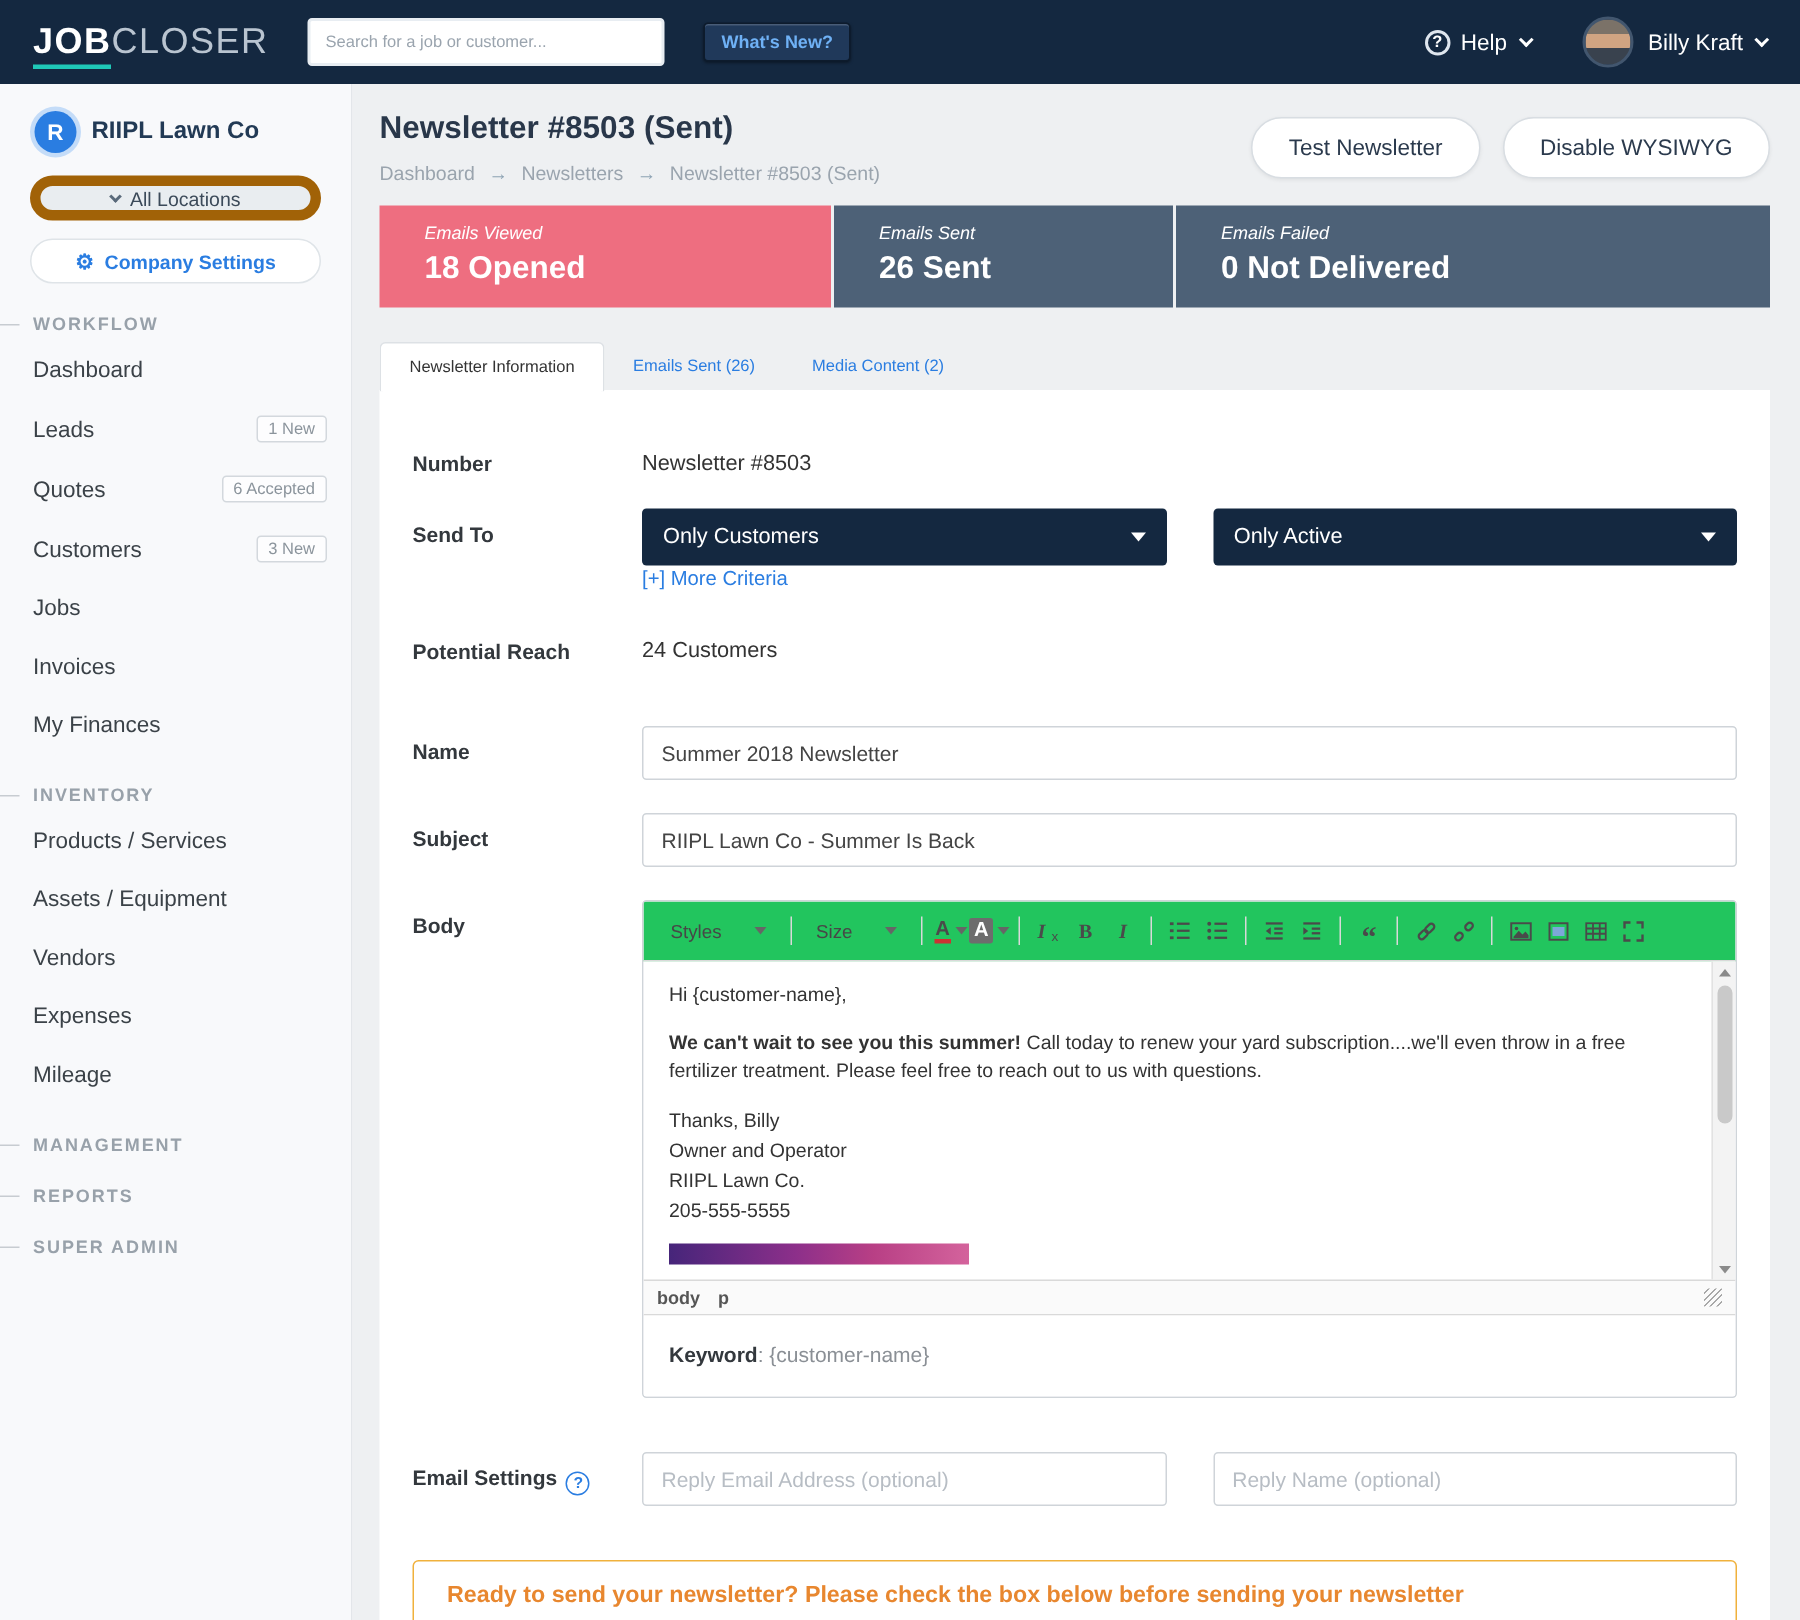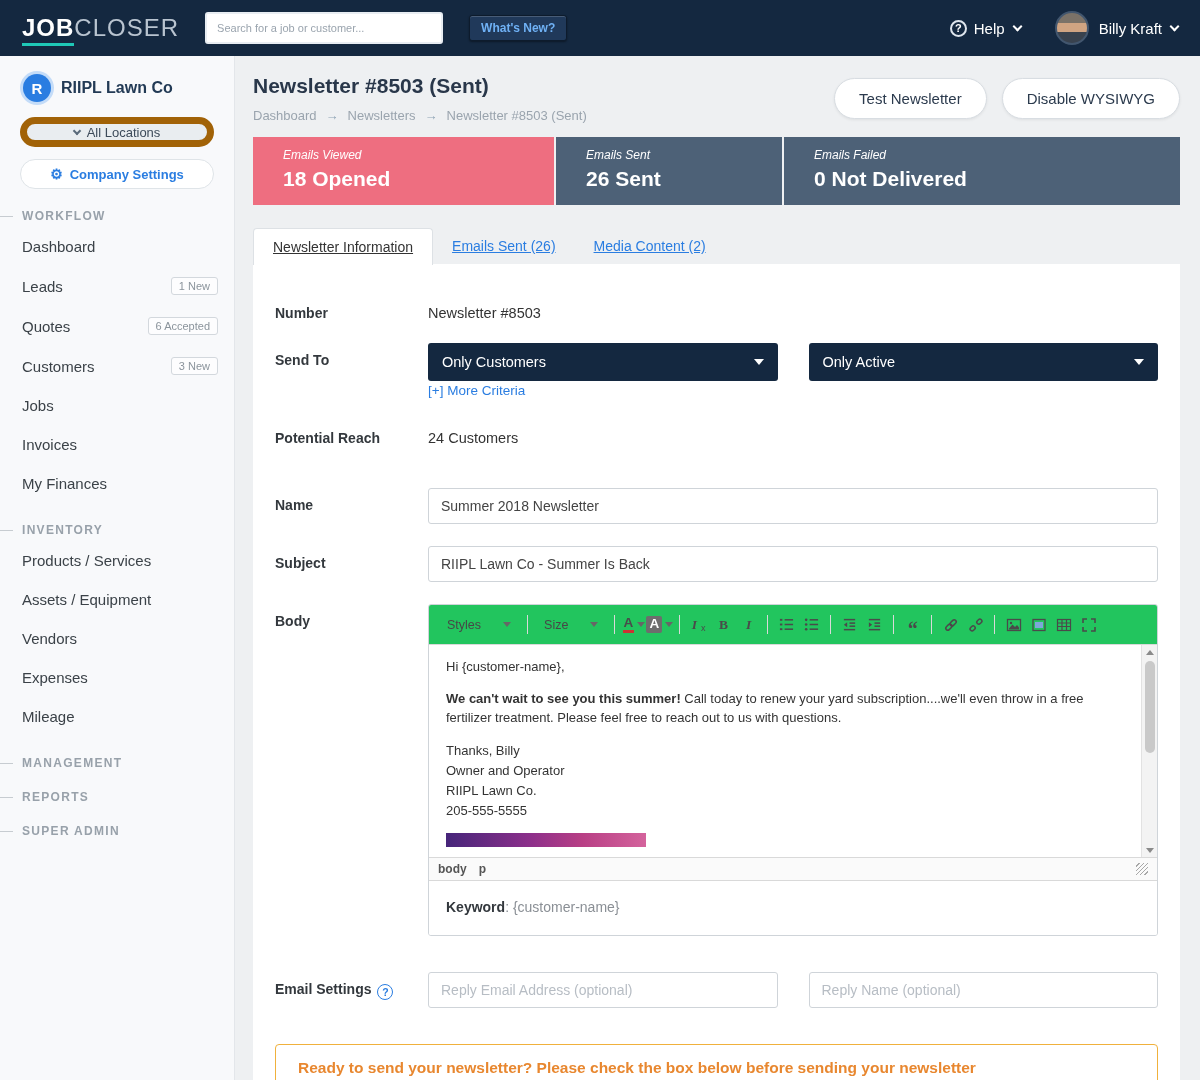--- a/index.html
+++ b/index.html
@@ -63,21 +63,21 @@
 
   .stats { display: flex; gap: 2px; }
   .stat { height: 68px; padding: 11px 30px; color: #fff; }
   .stat-label { font-size: 12px; font-style: italic; margin-bottom: 5px; }
   .stat-value { font-size: 21px; font-weight: bold; }
   .stat-pink   { background: #ee6e80; flex: 0 0 301px; }
   .stat-slate1 { background: #4d6177; flex: 0 0 226px; }
   .stat-slate2 { background: #4d6177; flex: 1; }
 
   .tabs { display: flex; margin-top: 22px; align-items: flex-end; }
-  .tab { padding: 10px 19px; font-size: 14px; color: #2a7de1; cursor: pointer; text-decoration: underline; }
+  .tab { padding: 10px 19px; font-size: 11px; color: #2a7de1; cursor: pointer; }
   .tab.active { background: #fff; color: #333; border: 1px solid #dde1e5; border-bottom: none;
                 border-radius: 4px 4px 0 0; position: relative; top: 1px; }
 
   .panel { background: #fff; padding: 32px 22px 40px; min-height: 820px; }
   .frow { display: flex; margin-bottom: 22px; }
   .flabel { flex: 0 0 153px; font-size: 14px; font-weight: bold; color: #33383d; padding-top: 9px; }
   .fcontrol { flex: 1; }
   .fvalue { font-size: 14.5px; color: #333; padding-top: 9px; }
   .two-col { display: flex; gap: 31px; }
   .two-col > * { flex: 1; }

